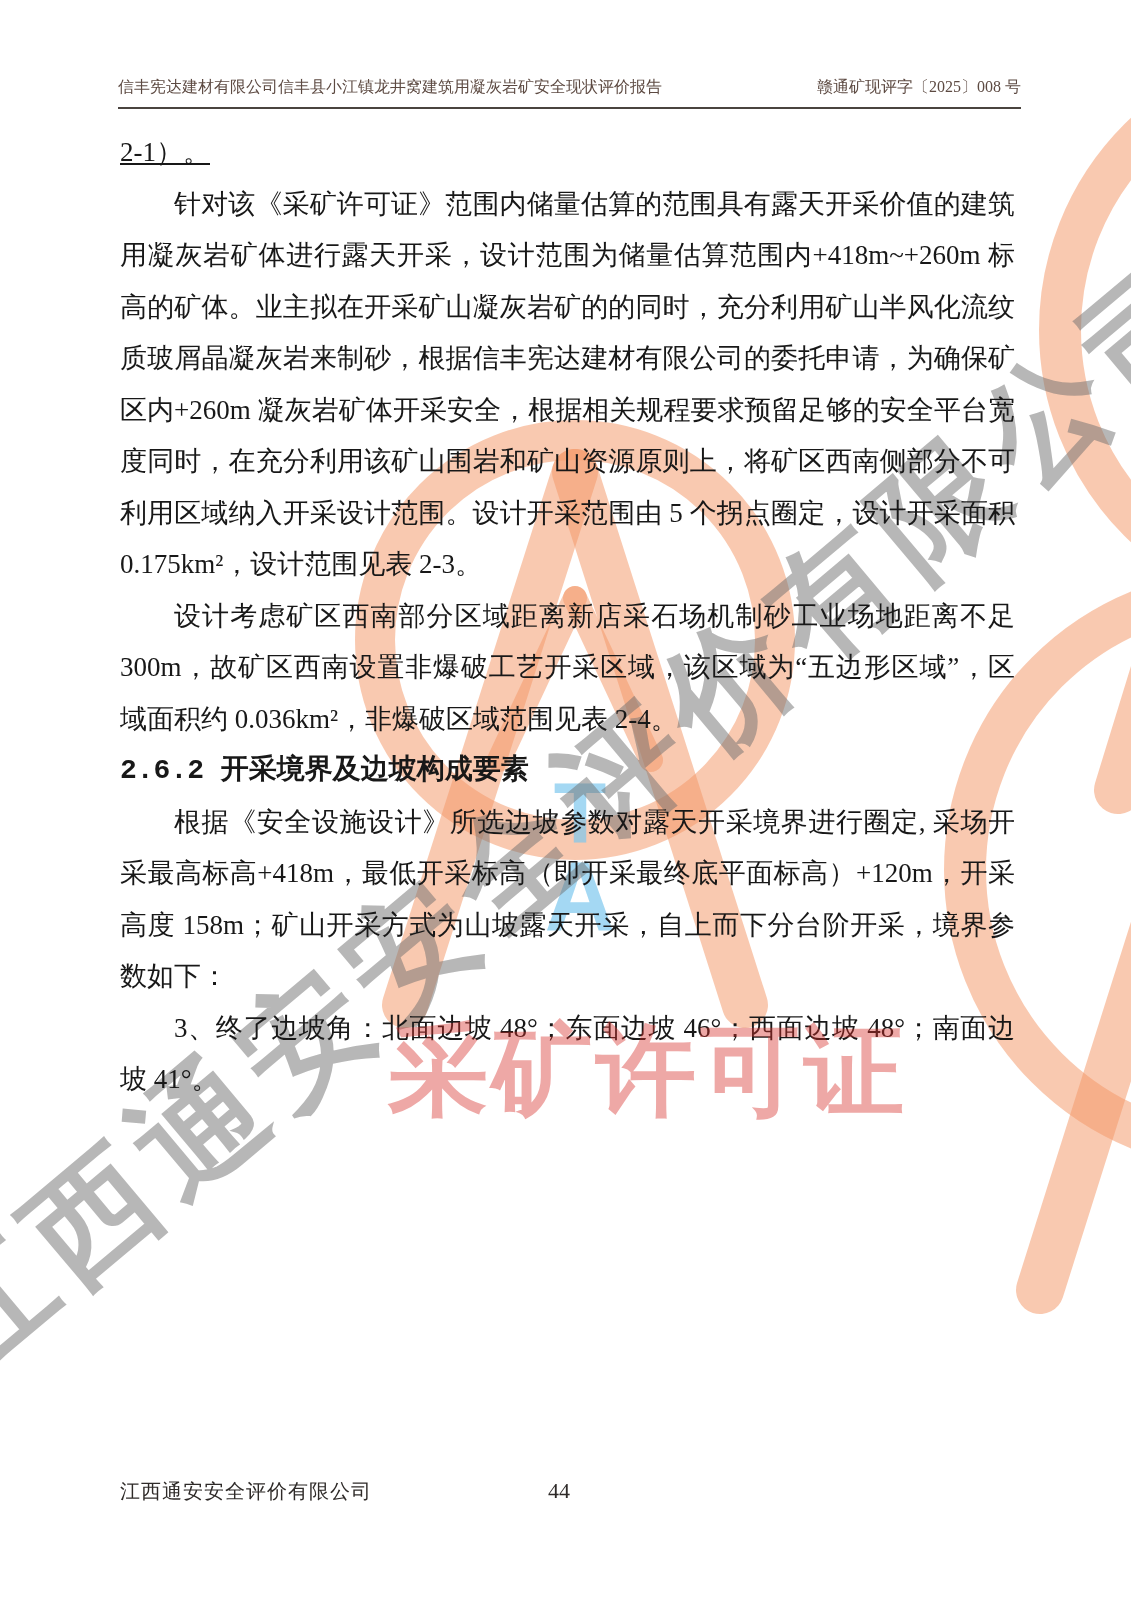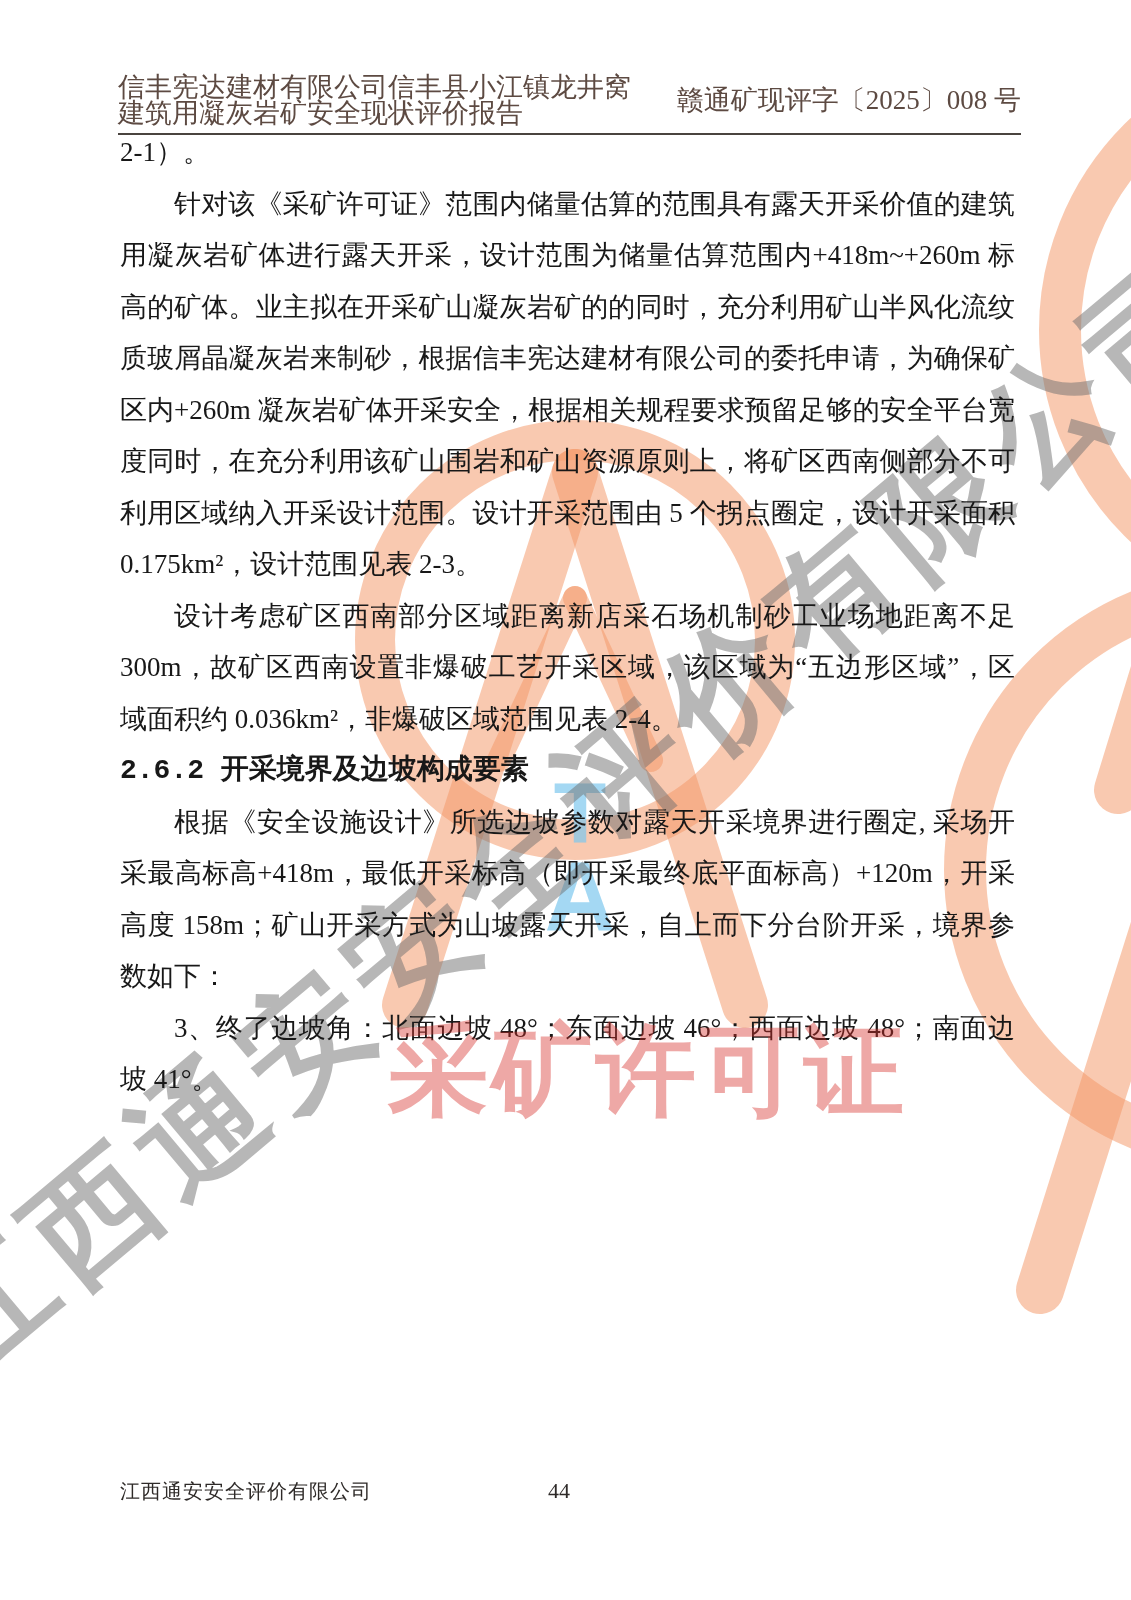--- a/index.html
+++ b/index.html
@@ -7,38 +7,38 @@
     width:1131px;height:1600px;
     background:#ffffff;
     position:relative;
     overflow:hidden;
     font-family:"Liberation Serif","DejaVu Serif",serif;
     color:#181818;
   }
   
   .page-header{
     position:absolute;left:118px;right:110px;top:74px;
-    display:flex;justify-content:space-between;align-items:center;
-    font-size:27px;line-height:26px;
+    display:flex;justify-content:space-between;align-items:flex-start;
+    font-size:16px;line-height:26px;
     color:#5d4a42;
     border-bottom:2px solid #4a443f;
     padding-bottom:7px;
     z-index:5;
   }
   .page-header .h-right{white-space:nowrap;margin-left:20px;}
   
   .content{
     position:absolute;left:120px;top:127px;width:895px;
     font-size:27px;line-height:51.5px;
     text-align:justify;
     z-index:3;
   }
   .block{margin:0;}
   .para{text-indent:2em;}
-  .plain{text-indent:0;}
+  .plain{text-indent:0;text-decoration:underline;}
   .heading{
     font-weight:bold;
     font-family:Liberation Mono, monospace;
     font-size:28px;
     text-indent:0;
   }
   
   .page-footer{
     position:absolute;left:120px;right:110px;top:1478px;
     font-size:20px;color:#2e2a28;

